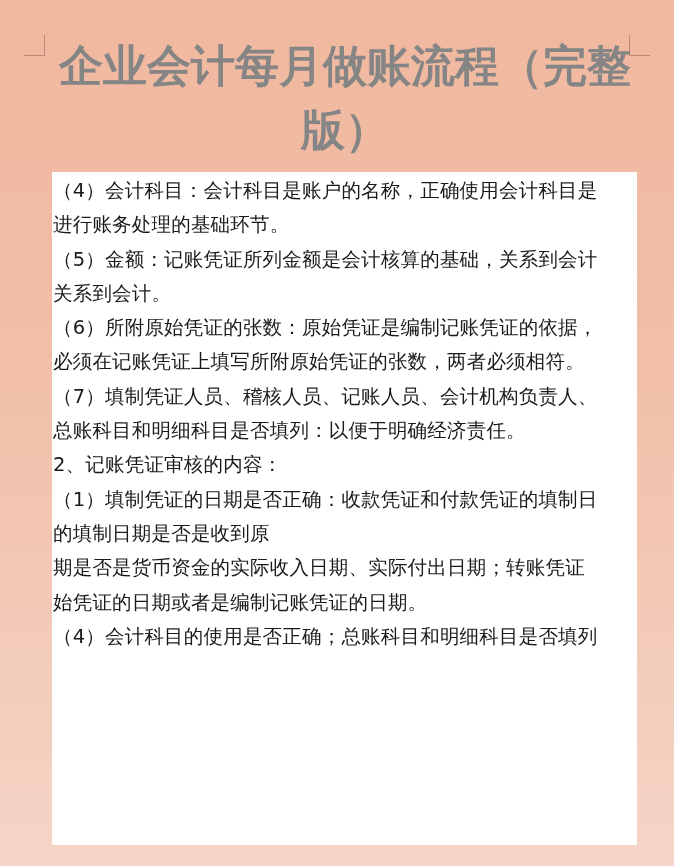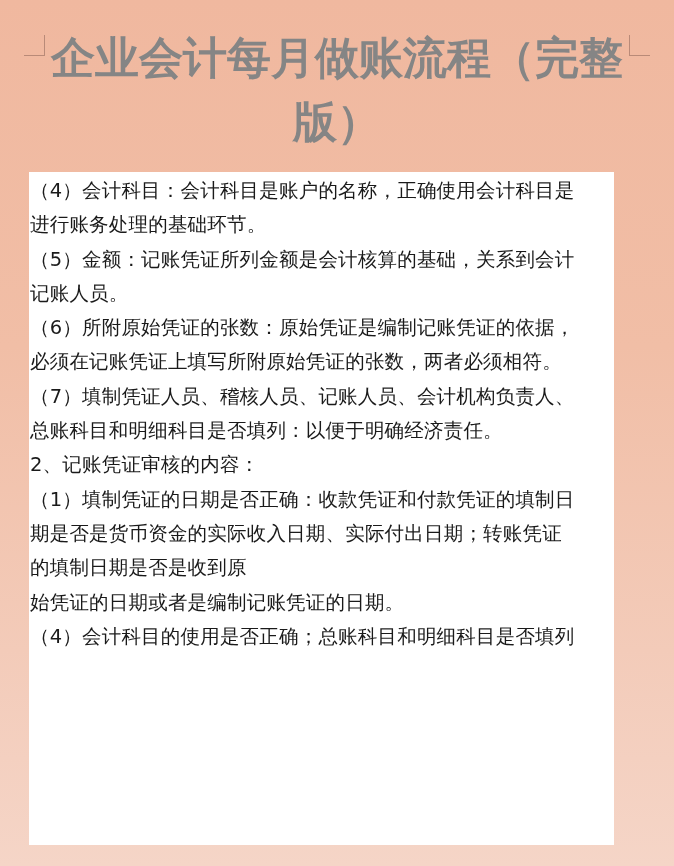--- a/index.html
+++ b/index.html
@@ -30,25 +30,25 @@
       position: absolute;
       left: 44px;
       top: 26px;
       width: 586px;
       text-align: center;
       font-size: 44px;
       line-height: 64px;
       font-weight: bold;
       color: #858585;
       letter-spacing: 0px;
-      margin: 0;
+      margin: 8px;
     }
     .panel {
       position: absolute;
-      left: 29px;
+      left: 52px;
       top: 172px;
       width: 585px;
       height: 673px;
       background: #ffffff;
       box-sizing: border-box;
       padding: 2px 0 0 1px;
     }
     .line {
       font-size: 19.5px;
       line-height: 34.3px;
@@ -65,24 +65,24 @@
 
 <h1 class="title">
   <div>企业会计每月做账流程（完整</div>
   <div>版）</div>
 </h1>
 
 <div class="panel">
   <div class="line">（4）会计科目：会计科目是账户的名称，正确使用会计科目是</div>
   <div class="line">进行账务处理的基础环节。</div>
   <div class="line">（5）金额：记账凭证所列金额是会计核算的基础，关系到会计</div>
-  <div class="line">记账人员。</div>
+  <div class="line">关系到会计。</div>
   <div class="line">（6）所附原始凭证的张数：原始凭证是编制记账凭证的依据，</div>
   <div class="line">必须在记账凭证上填写所附原始凭证的张数，两者必须相符。</div>
   <div class="line">（7）填制凭证人员、稽核人员、记账人员、会计机构负责人、</div>
   <div class="line">总账科目和明细科目是否填列：以便于明确经济责任。</div>
   <div class="line">2、记账凭证审核的内容：</div>
   <div class="line">（1）填制凭证的日期是否正确：收款凭证和付款凭证的填制日</div>
+  <div class="line">的填制日期是否是收到原</div>
   <div class="line">期是否是货币资金的实际收入日期、实际付出日期；转账凭证</div>
-  <div class="line">的填制日期是否是收到原</div>
   <div class="line">始凭证的日期或者是编制记账凭证的日期。</div>
   <div class="line">（4）会计科目的使用是否正确；总账科目和明细科目是否填列</div>
 </div>
 
 </body></html>

